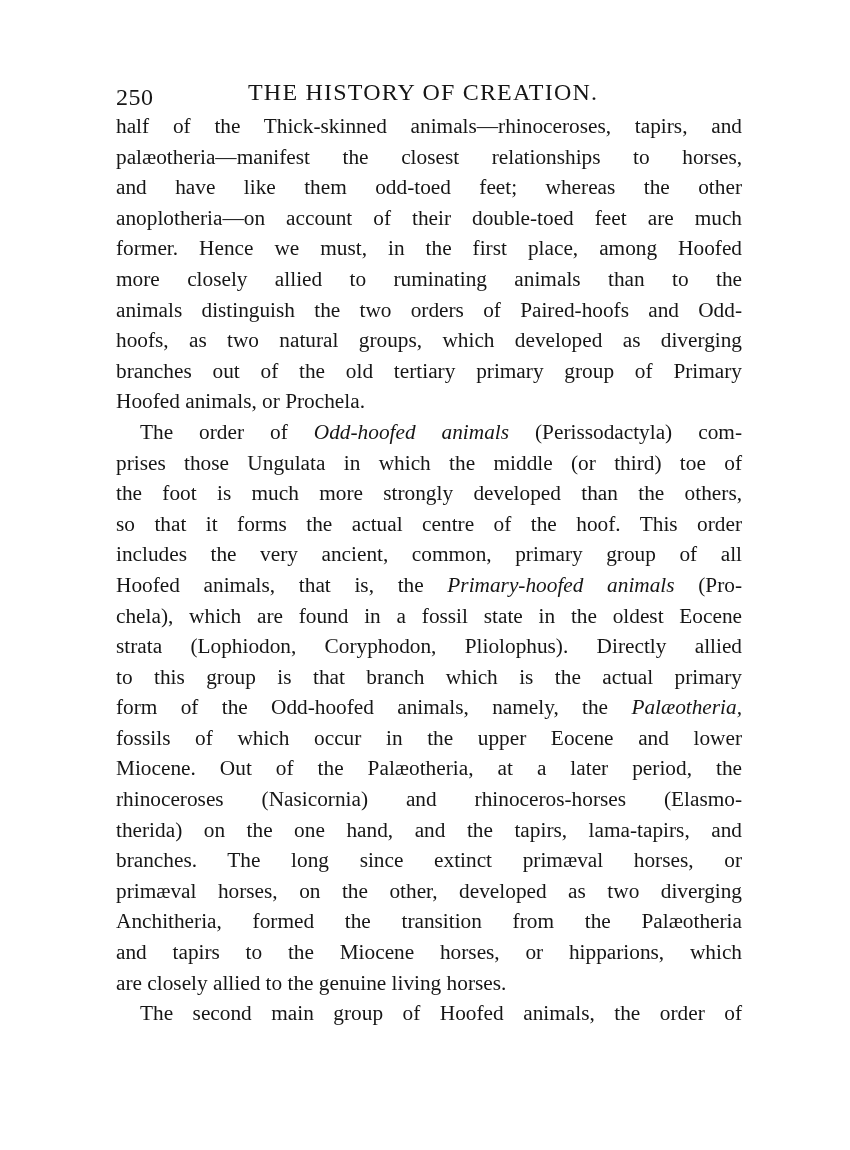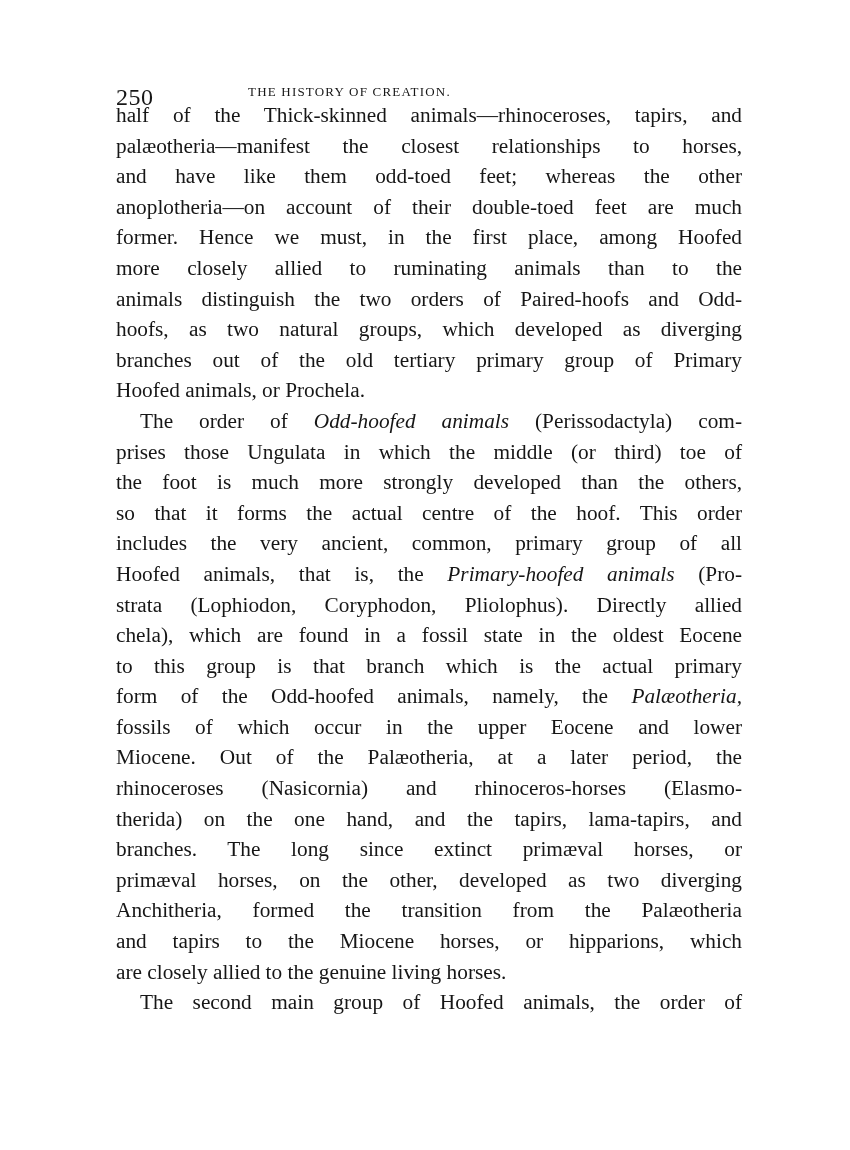--- a/index.html
+++ b/index.html
@@ -35,29 +35,29 @@
       font-family: "Liberation Serif", "DejaVu Serif", serif;
       font-size: 24px;
       letter-spacing: 0.5px;
       line-height: 30px;
     }
     .running-title {
       position: absolute;
       left: 132px;
       top: 2px;
       font-family: "Liberation Serif", "DejaVu Serif", serif;
-      font-size: 13px;
+      font-size: 24px;
       letter-spacing: 1.2px;
       line-height: 28px;
       text-transform: uppercase;
     }
     .body-text {
       position: absolute;
       left: 116px;
-      top: 100px;
+      top: 111px;
       width: 626px;
       font-family: "Liberation Serif", "DejaVu Serif", serif;
       font-size: 21.3px;
       line-height: 30.6px;
     }
     .line {
       display: block;
       white-space: nowrap;
       text-align: justify;
       text-align-last: justify;
@@ -95,22 +95,22 @@
         <span class="line"><span>branches out of the old tertiary primary group of Primary</span></span>
         <span class="line last"><span>Hoofed animals, or Prochela.</span></span>
       </div>
       <div class="paragraph">
         <span class="line indent"><span>The order of </span><em>Odd-hoofed animals</em><span> (Perissodactyla) com-</span></span>
         <span class="line"><span>prises those Ungulata in which the middle (or third) toe of</span></span>
         <span class="line"><span>the foot is much more strongly developed than the others,</span></span>
         <span class="line"><span>so that it forms the actual centre of the hoof.  This order</span></span>
         <span class="line"><span>includes the very ancient, common, primary group of all</span></span>
         <span class="line"><span>Hoofed animals, that is, the </span><em>Primary-hoofed animals</em><span> (Pro-</span></span>
+        <span class="line"><span>chela), which are found in a fossil state in the oldest Eocene</span></span>
         <span class="line"><span>strata (Lophiodon, Coryphodon, Pliolophus).  Directly allied</span></span>
-        <span class="line"><span>chela), which are found in a fossil state in the oldest Eocene</span></span>
         <span class="line"><span>to this group is that branch which is the actual primary</span></span>
         <span class="line"><span>form of the Odd-hoofed animals, namely, the </span><em>Palæotheria,</em></span>
         <span class="line"><span>fossils of which occur in the upper Eocene and lower</span></span>
         <span class="line"><span>Miocene.  Out of the Palæotheria, at a later period, the</span></span>
         <span class="line"><span>rhinoceroses (Nasicornia) and rhinoceros-horses (Elasmo-</span></span>
         <span class="line"><span>therida) on the one hand, and the tapirs, lama-tapirs, and</span></span>
         <span class="line"><span>branches.  The long since extinct primæval horses, or</span></span>
         <span class="line"><span>primæval horses, on the other, developed as two diverging</span></span>
         <span class="line"><span>Anchitheria, formed the transition from the Palæotheria</span></span>
         <span class="line"><span>and tapirs to the Miocene horses, or hipparions, which</span></span>

